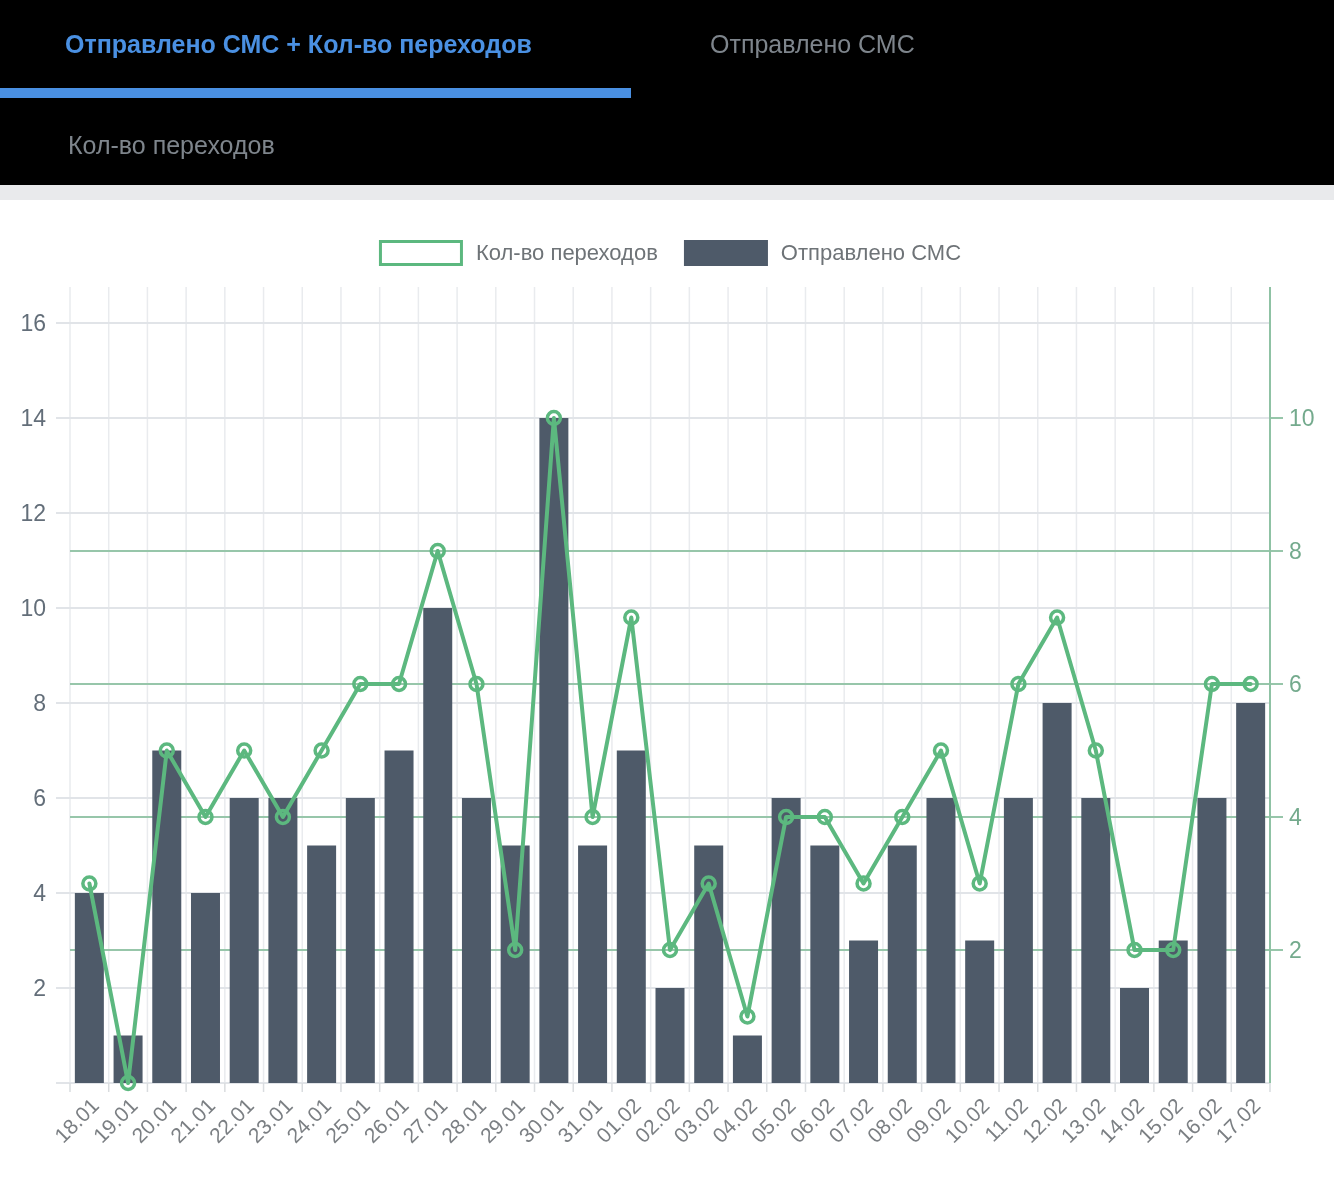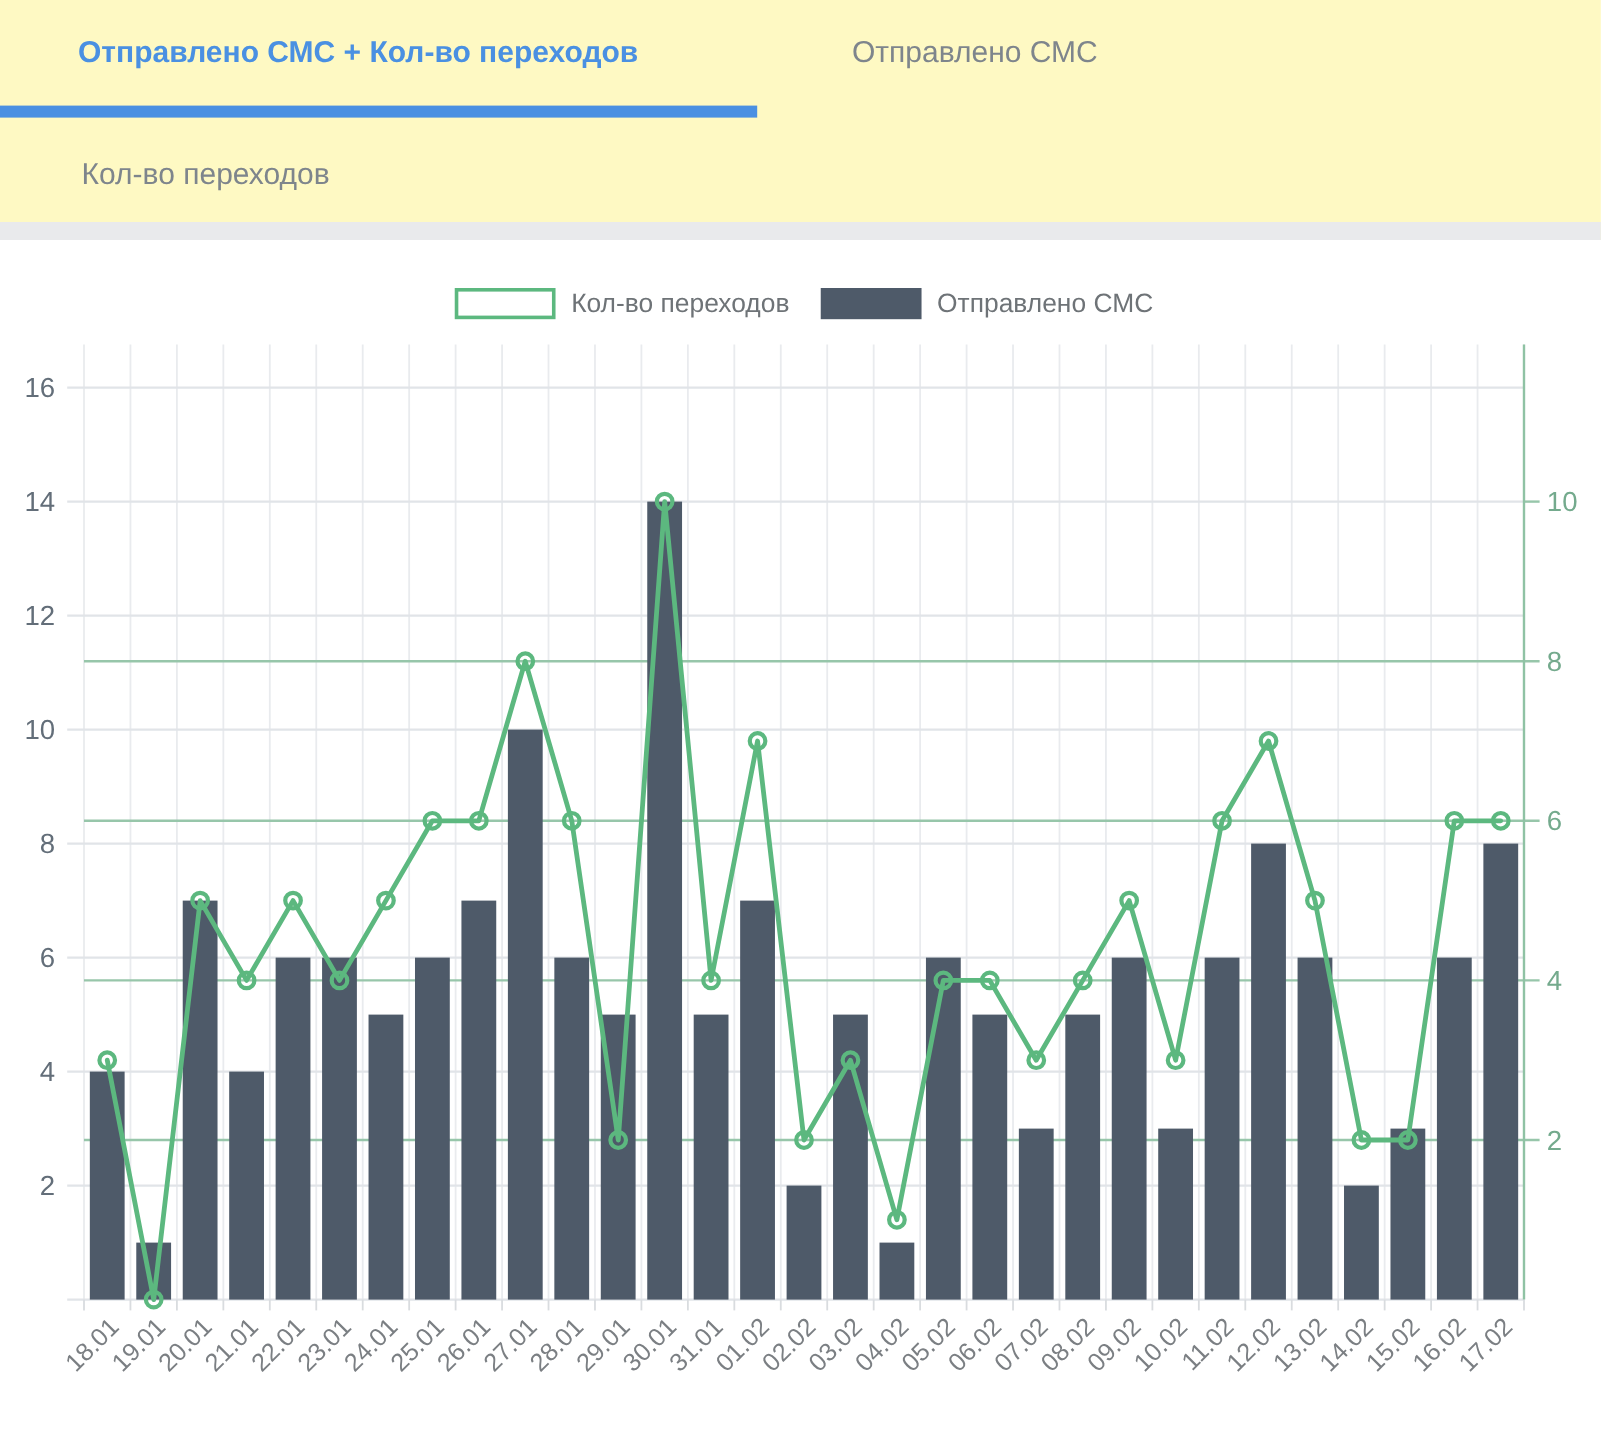--- a/index.html
+++ b/index.html
@@ -1,17 +1,17 @@
 <!DOCTYPE html>
 <html><head>
 <meta charset="utf-8">
 <style>
   html,body{margin:0;padding:0;background:#ffffff;}
   body{width:1334px;height:1196px;position:relative;font-family:"Liberation Sans",sans-serif;overflow:hidden;}
-  .tabs{position:absolute;top:0;left:0;width:1334px;height:200px;background:#fef9c3;}
+  .tabs{position:absolute;top:0;left:0;width:1334px;height:200px;background:#000000;}
   .tab{position:absolute;font-size:25px;white-space:nowrap;cursor:pointer;}
   .tab-active{left:65px;top:30px;color:#4a90e2;font-weight:bold;}
   .tab-inactive1{left:710px;top:30px;color:#7e858c;}
   .tab-inactive2{left:68px;top:131px;color:#7e858c;}
   .tab-underline{position:absolute;left:0;top:88px;width:631px;height:10px;background:#4a90e2;}
   .divider{position:absolute;left:0;top:185px;width:1334px;height:15px;background:#e9eaec;}
   .chart-wrap{position:absolute;left:0;top:200px;width:1334px;height:996px;}
   .legend{position:absolute;left:670px;top:40px;transform:translateX(-50%);display:flex;align-items:center;gap:26px;}
   .legend-item{display:flex;align-items:center;gap:13px;cursor:pointer;}
   .legend-label{font-size:22px;color:#6e7377;white-space:nowrap;}

